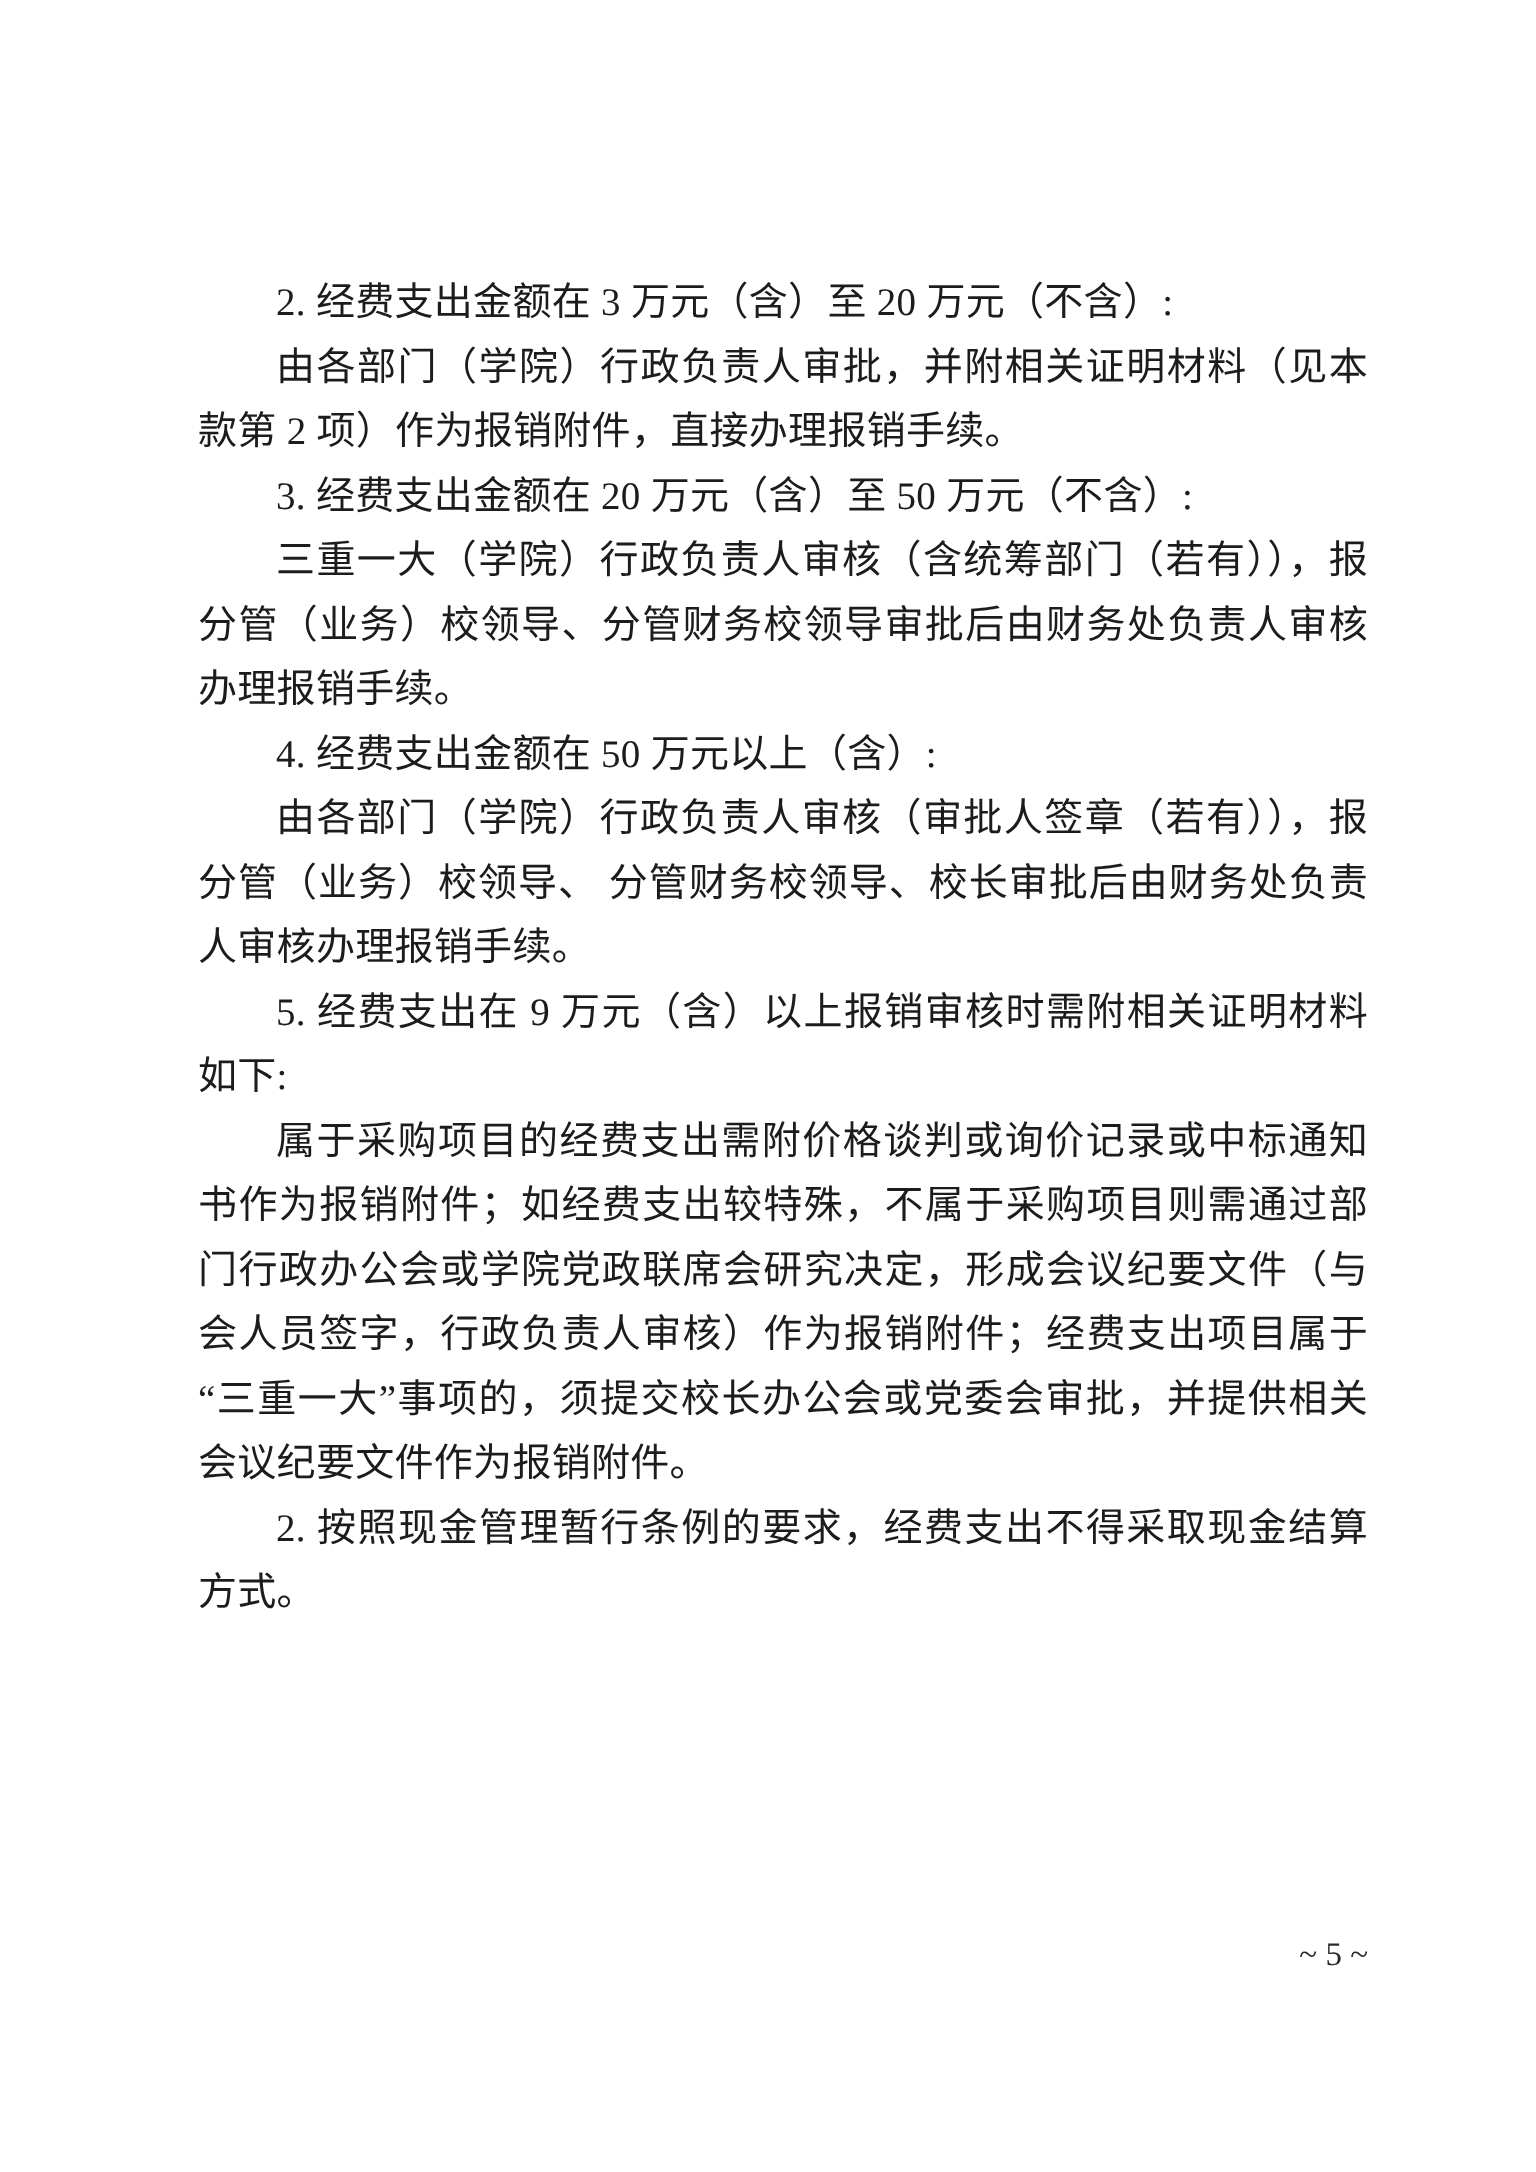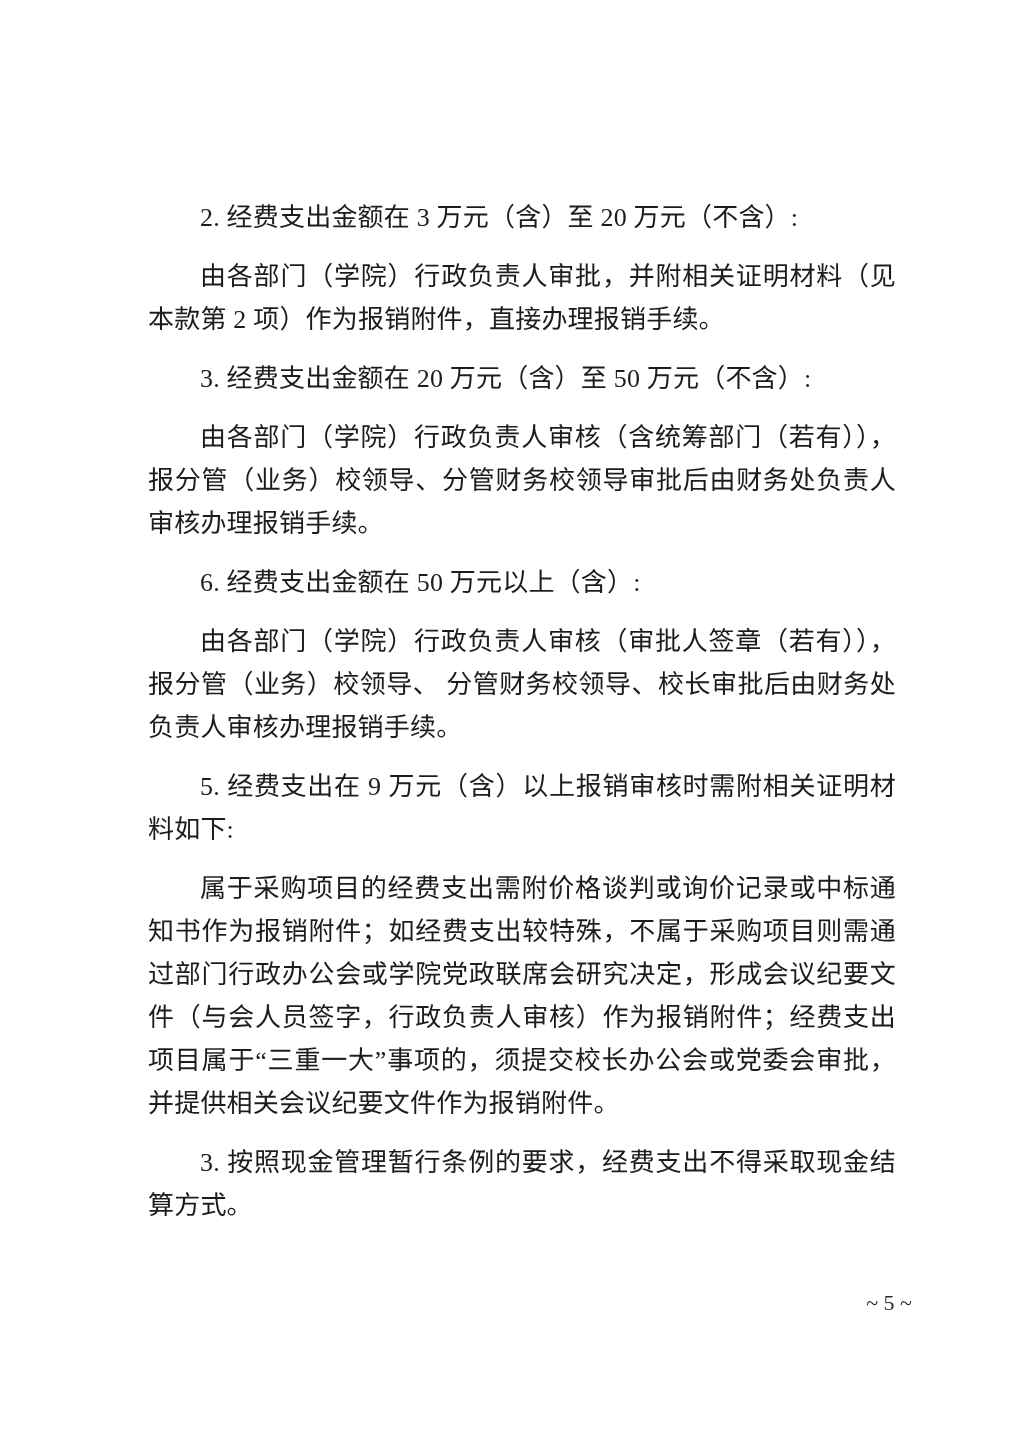--- a/index.html
+++ b/index.html
@@ -16,21 +16,21 @@
     font-family: "Liberation Serif", "DejaVu Serif", serif;
     color: #1c1c1c;
   }
   .content {
     position: absolute;
     left: 132px;
     top: 180px;
     width: 780px;
   }
   .doc-par {
-    margin: 16px;
+    margin: 0;
     font-size: 26px;
     line-height: 43px;
     text-align: justify;
     text-justify: inter-ideograph;
     text-indent: 2em;
     letter-spacing: 0.2px;
     word-break: break-all;
   }
   .page-footer {
     position: absolute;
@@ -44,21 +44,21 @@
   }
 </style>
 </head>
 <body>
 
 <div class="page">
   <div class="content">
     <p class="doc-par">2. 经费支出金额在 3 万元（含）至 20 万元（不含）:</p>
     <p class="doc-par">由各部门（学院）行政负责人审批，并附相关证明材料（见本款第 2 项）作为报销附件，直接办理报销手续。</p>
     <p class="doc-par">3. 经费支出金额在 20 万元（含）至 50 万元（不含）:</p>
-    <p class="doc-par">由各部门（学院）行政负责人审核（含统筹部门（若有）），报分管（业务）校领导、分管财务校领导审批后由财务处负责人审核办理报销手续。</p>
-    <p class="doc-par">6. 经费支出金额在 50 万元以上（含）:</p>
+    <p class="doc-par">三重一大（学院）行政负责人审核（含统筹部门（若有）），报分管（业务）校领导、分管财务校领导审批后由财务处负责人审核办理报销手续。</p>
+    <p class="doc-par">4. 经费支出金额在 50 万元以上（含）:</p>
     <p class="doc-par">由各部门（学院）行政负责人审核（审批人签章（若有）），报分管（业务）校领导、 分管财务校领导、校长审批后由财务处负责人审核办理报销手续。</p>
     <p class="doc-par">5. 经费支出在 9 万元（含）以上报销审核时需附相关证明材料如下:</p>
     <p class="doc-par">属于采购项目的经费支出需附价格谈判或询价记录或中标通知书作为报销附件；如经费支出较特殊，不属于采购项目则需通过部门行政办公会或学院党政联席会研究决定，形成会议纪要文件（与会人员签字，行政负责人审核）作为报销附件；经费支出项目属于“三重一大”事项的，须提交校长办公会或党委会审批，并提供相关会议纪要文件作为报销附件。</p>
-    <p class="doc-par">3. 按照现金管理暂行条例的要求，经费支出不得采取现金结算方式。</p>
+    <p class="doc-par">2. 按照现金管理暂行条例的要求，经费支出不得采取现金结算方式。</p>
   </div>
   <div class="page-footer">~ 5 ~</div>
 </div>
 
 </body></html>

